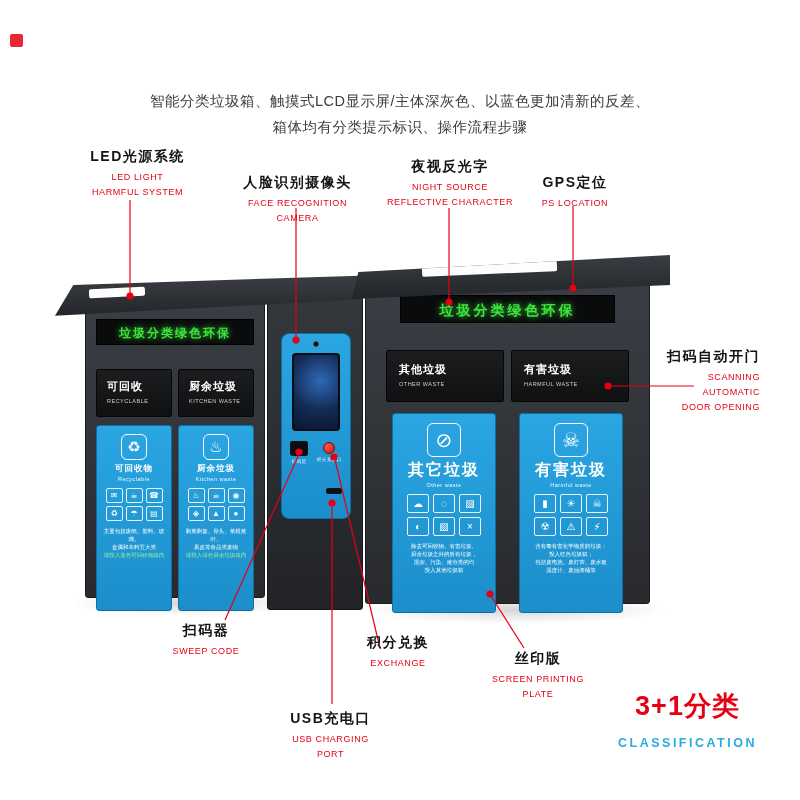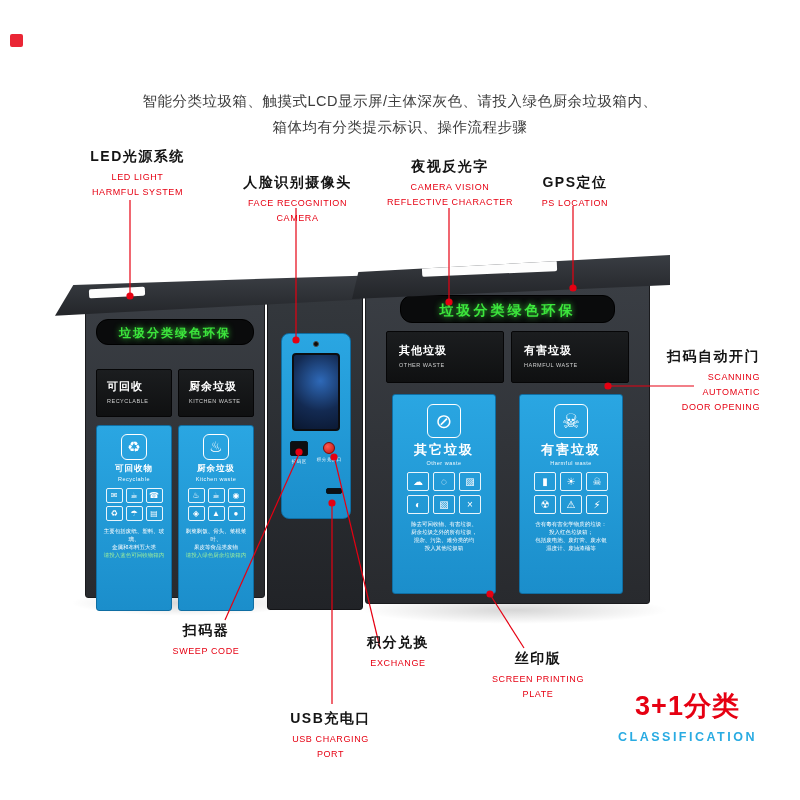--- a/index.html
+++ b/index.html
@@ -21,62 +21,62 @@
   #c-scan{left:656px;top:348px;width:104px;text-align:right}
   #c-sweep{left:160px;top:622px;width:92px}
   #c-exchange{left:352px;top:634px;width:92px}
   #c-usb{left:278px;top:710px;width:105px}
   #c-silk{left:488px;top:650px;width:100px}
 
   .leaders{position:absolute;inset:0;z-index:6;pointer-events:none}
 
   .footer-brand{position:absolute;left:595px;top:688px;width:185px;text-align:center;z-index:7}
   .f-zh{font-size:27px;font-weight:bold;color:#e60012;letter-spacing:1px}
-  .f-en{font-size:12.5px;font-weight:bold;color:#29abe2;letter-spacing:2.5px;margin-top:6px}
+  .f-en{font-size:12.5px;font-weight:bold;color:#29abe2;letter-spacing:2.5px;margin-top:12px}
 
   .shadow{position:absolute;z-index:1;background:radial-gradient(ellipse at center, rgba(0,0,0,.16), rgba(0,0,0,0) 70%)}
   #shadow-left{left:70px;top:590px;width:230px;height:26px}
   #shadow-right{left:360px;top:596px;width:310px;height:28px}
 
   .canopy{position:absolute;background:linear-gradient(180deg,#3c4046,#222428);z-index:4}
   #canopy-left{left:55px;top:272px;width:305px;height:46px;clip-path:polygon(6% 28%,100% 8%,100% 60%,0 95%)}
   #canopy-right{left:352px;top:250px;width:318px;height:50px;clip-path:polygon(2% 44%,100% 10%,100% 70%,0 98%)}
   .light-slot{position:absolute;background:#fdfdfd;border-radius:2px}
   #slot-left{left:34px;top:16px;width:56px;height:9px;transform:rotate(-3deg)}
   #slot-right{left:70px;top:13px;width:135px;height:11px;transform:rotate(-2.5deg)}
 
   .unit{position:absolute;background:linear-gradient(180deg,#3a3e44,#282a2e);border:1px solid #1a1b1e;border-radius:3px;z-index:2}
   #unit-left{left:85px;top:298px;width:180px;height:300px;padding:8px 10px}
   #unit-right{left:365px;top:282px;width:285px;height:322px;padding:10px 18px}
 
-  .led-strip{background:#0a0b0c;border:1px solid #000;border-radius:12px;color:#3ce53c;font-weight:bold;text-align:center;font-family:"DejaVu Sans Mono","Liberation Mono",monospace;text-shadow:0 0 6px rgba(60,229,60,.9)}
+  .led-strip{background:#0a0b0c;border:1px solid #000;border-radius:0;color:#3ce53c;font-weight:bold;text-align:center;font-family:"DejaVu Sans Mono","Liberation Mono",monospace;text-shadow:0 0 6px rgba(60,229,60,.9)}
   #unit-left .led-strip{height:26px;line-height:26px;font-size:12px;letter-spacing:2px;margin-top:12px}
   #unit-right .led-strip{height:28px;line-height:28px;font-size:14px;letter-spacing:3px;margin:2px 16px 0}
 
   .doors{display:flex;justify-content:space-between}
   #unit-left .doors{margin-top:24px}
-  #unit-right .doors{margin-top:8px;padding:0 2px}
+  #unit-right .doors{margin-top:27px;padding:0 2px}
   .door{background:linear-gradient(180deg,#1b1d1f,#0f1011);border:1px solid #060607;border-radius:2px;color:#fff}
   #unit-left .door{width:76px;height:48px;padding:9px 0 0 10px}
   #unit-right .door{width:118px;height:52px;padding:11px 0 0 12px}
   .door-zh{font-size:11px;font-weight:bold;letter-spacing:1px}
   .door-en{font-size:5.5px;color:#cfcfcf;margin-top:4px;letter-spacing:.5px}
 
   .blues{display:flex;justify-content:space-between}
   #unit-left .blues{margin-top:8px}
   #unit-right .blues{margin-top:11px;padding:0 8px}
   .blue-panel{background:linear-gradient(180deg,#2aa6e2,#1b8ecb);border:1px solid #0f6ea3;border-radius:3px;text-align:center;color:#fff}
   #unit-left .blue-panel{width:76px;height:186px;padding-top:8px}
   #unit-right .blue-panel{width:104px;height:200px;padding-top:9px}
   .cat-icon{margin:0 auto;border:1.5px solid #fff;border-radius:6px;display:flex;align-items:center;justify-content:center}
   #unit-left .cat-icon{width:26px;height:26px;font-size:15px}
   #unit-right .cat-icon{width:34px;height:34px;font-size:20px}
   .cat-zh{font-weight:bold;margin-top:3px}
   #unit-left .cat-zh{font-size:8.5px;letter-spacing:1px}
-  #unit-right .cat-zh{font-size:13px;letter-spacing:2px}
+  #unit-right .cat-zh{font-size:16px;letter-spacing:2px}
   .cat-en{font-size:5.5px;opacity:.95;margin-top:1px;letter-spacing:.5px}
   .grid{display:flex;flex-wrap:wrap;justify-content:center;margin-top:6px}
   #unit-left .grid{gap:3px;padding:0 5px}
   #unit-right .grid{gap:4px;padding:0 10px}
   .grid-icon{border:1px solid rgba(255,255,255,.9);border-radius:2px;display:flex;align-items:center;justify-content:center;color:#fff}
   #unit-left .grid-icon{width:17px;height:15px;font-size:8px}
   #unit-right .grid-icon{width:22px;height:19px;font-size:10px}
   .note{margin-top:6px;font-size:5.5px;line-height:8px;color:#fff;text-align:center;padding:0 3px}
   #unit-left .note div:last-child{color:#9ff09a}
 
@@ -91,36 +91,36 @@
   .usb{width:16px;height:6px;background:#0d0f12;border:1px solid #05161f;border-radius:2px;margin:24px 0 0 44px}
 </style>
 </head>
 <body>
 
 <div class="canvas">
 
   <div class="corner-logo"></div>
 
   <div class="intro">
-    <div>智能分类垃圾箱、触摸式LCD显示屏/主体深灰色、请投入绿色厨余垃圾箱内、</div>
+    <div>智能分类垃圾箱、触摸式LCD显示屏/主体深灰色、以蓝色更加清新的反差、</div>
     <div>箱体均有分类提示标识、操作流程步骤</div>
   </div>
 
   <div class="callout" id="c-led">
     <div class="zh">LED光源系统</div>
     <div class="en">LED LIGHT</div>
     <div class="en">HARMFUL SYSTEM</div>
   </div>
   <div class="callout" id="c-face">
     <div class="zh">人脸识别摄像头</div>
     <div class="en">FACE RECOGNITION CAMERA</div>
   </div>
   <div class="callout" id="c-night">
     <div class="zh">夜视反光字</div>
-    <div class="en">CAMERA VISION</div>
+    <div class="en">NIGHT SOURCE</div>
     <div class="en">REFLECTIVE CHARACTER</div>
   </div>
   <div class="callout" id="c-gps">
     <div class="zh">GPS定位</div>
     <div class="en">PS LOCATION</div>
   </div>
   <div class="callout" id="c-scan">
     <div class="zh">扫码自动开门</div>
     <div class="en">SCANNING AUTOMATIC</div>
     <div class="en">DOOR OPENING</div>

